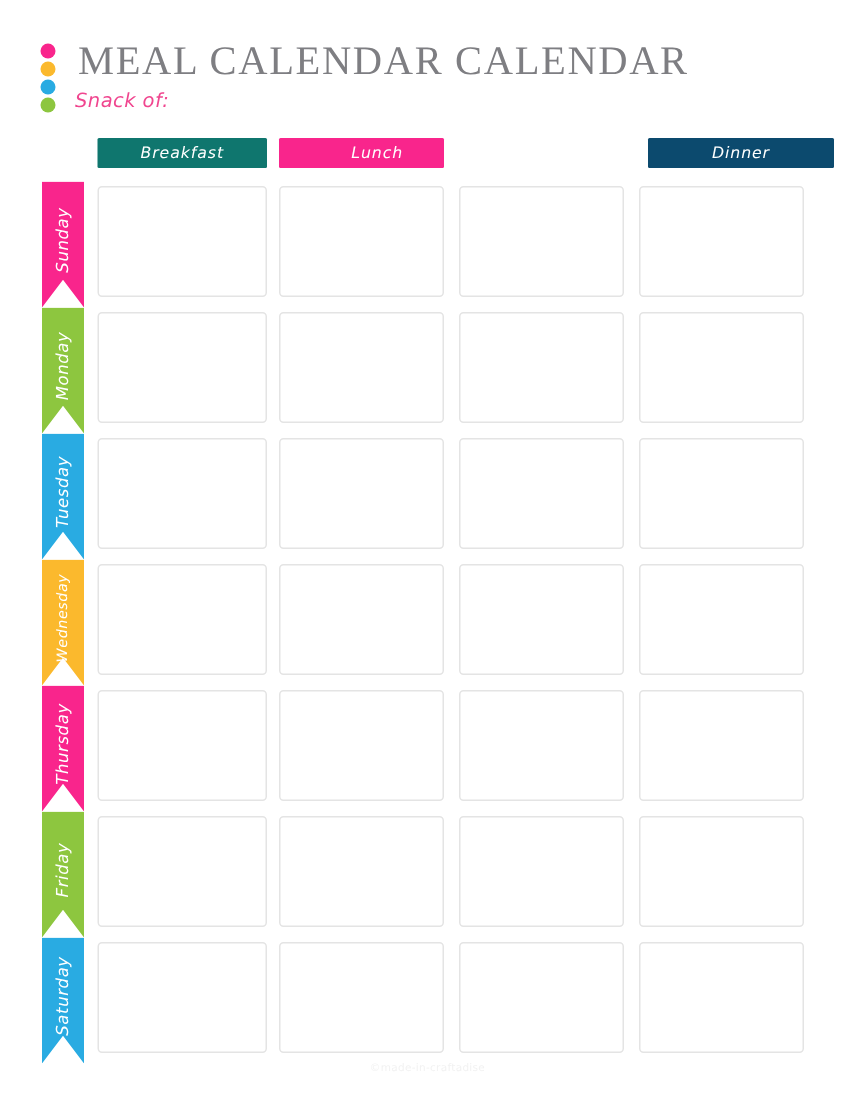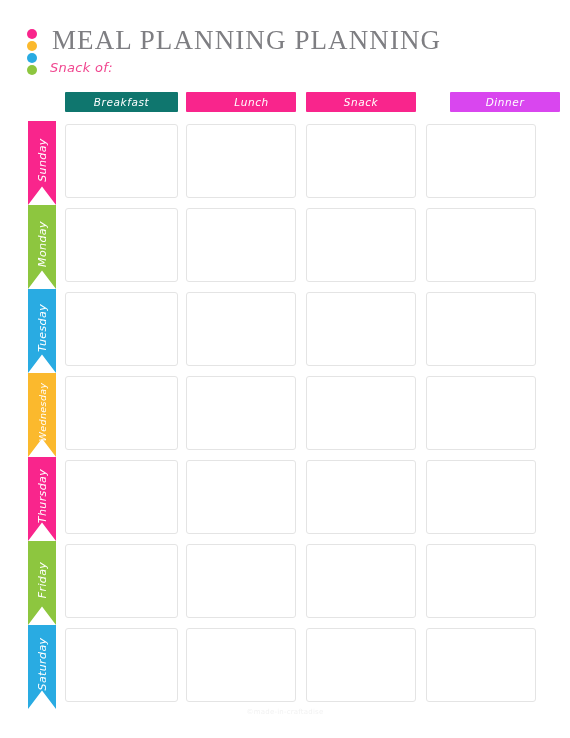--- a/index.html
+++ b/index.html
@@ -125,35 +125,32 @@
 </head>
 <body>
 
 <div id="header">
   <div id="dots">
       <div class="dot" style="background: rgb(249, 37, 140);"></div>
       <div class="dot" style="background: rgb(251, 185, 45);"></div>
       <div class="dot" style="background: rgb(41, 171, 226);"></div>
       <div class="dot" style="background: rgb(141, 198, 63);"></div>
     </div>
-  <div id="page-title">MEAL PLANNING PLANNING</div>
+  <div id="page-title">MEAL CALENDAR CALENDAR</div>
   <div id="week-of">Snack of:</div>
 </div>
 
 <div id="col-headers">
     <div class="col-head" style="left: 65px; width: 113px; background: #0f766e;">
       <span>Breakfast</span>
     </div>
     <div class="col-head" style="left: 186px; width: 110px; background: rgb(249, 37, 140); padding-left: 21px;">
       <span>Lunch</span>
     </div>
-    <div class="col-head" style="left: 306px; width: 110px; background: rgb(249, 37, 140);">
-      <span>Snack</span>
-    </div>
-    <div class="col-head" style="left: 450px; width: 110px; background: #d946ef;">
+    <div class="col-head" style="left: 432px; width: 124px; background: #0c4a6e;">
       <span>Dinner</span>
     </div>
   </div>
 
 <div id="ribbons">
     <div class="ribbon" style="top: 121px; height: 84px;">
       <div class="ribbon-body" style="background: rgb(249, 37, 140);">
         <div class="ribbon-label">Sunday</div>
       </div>
     </div>

